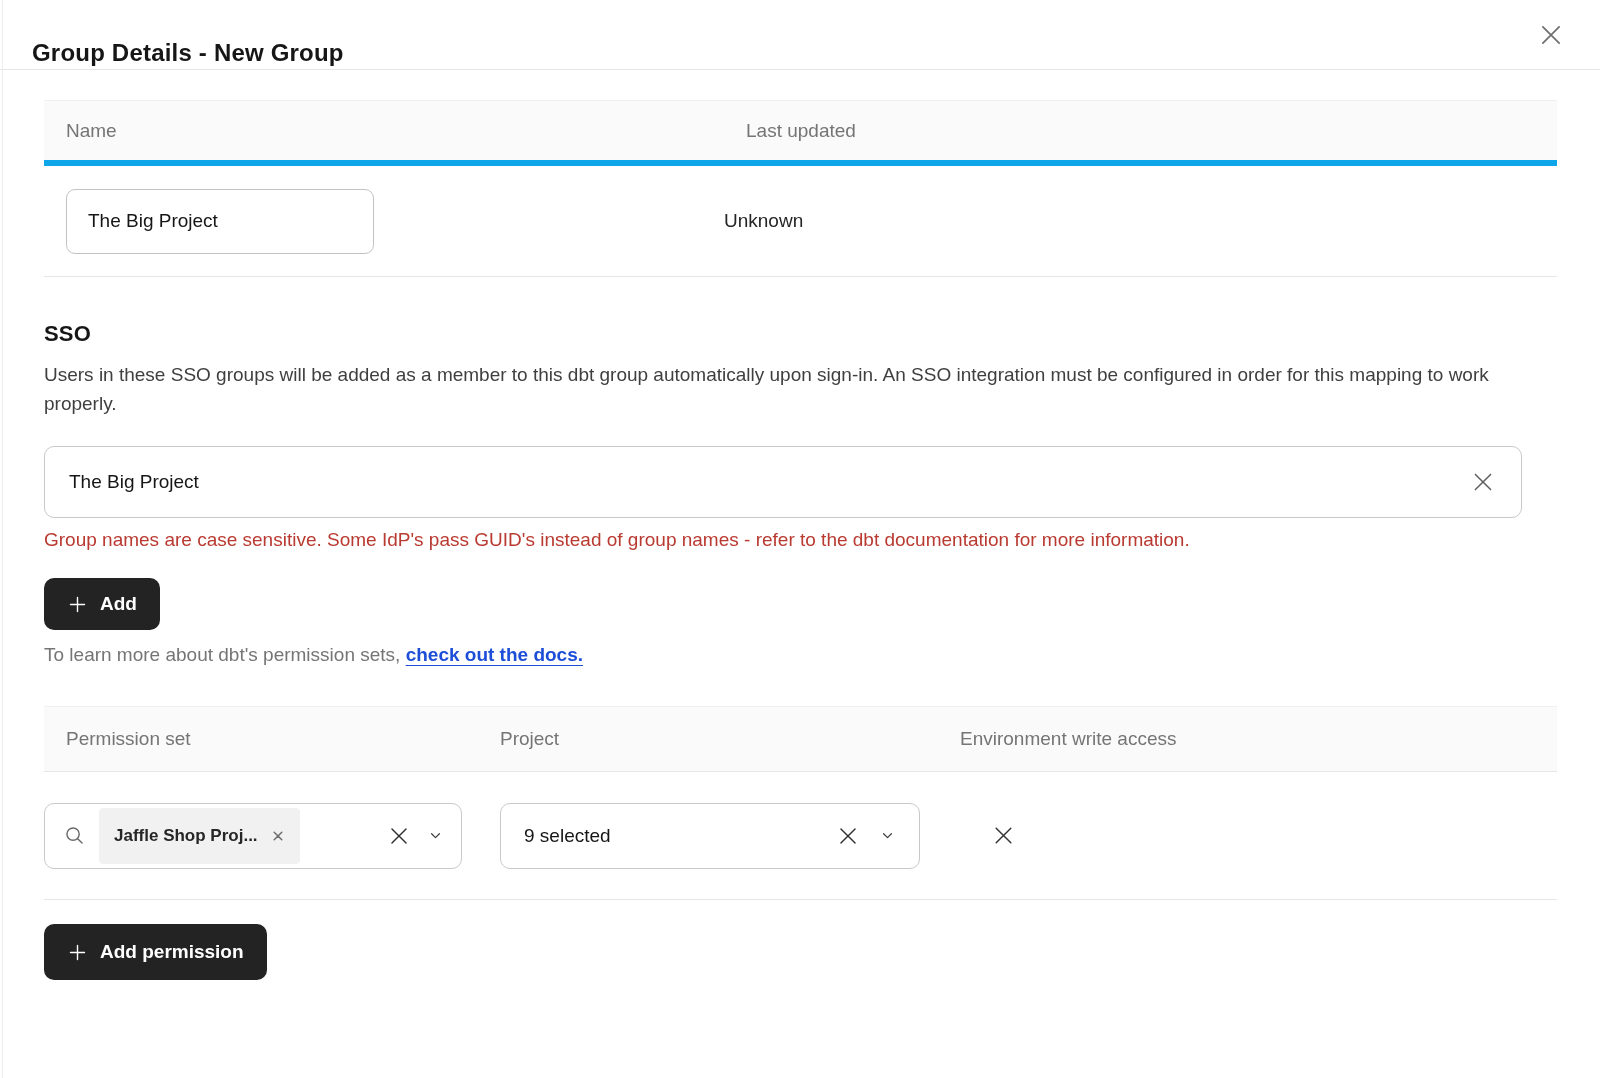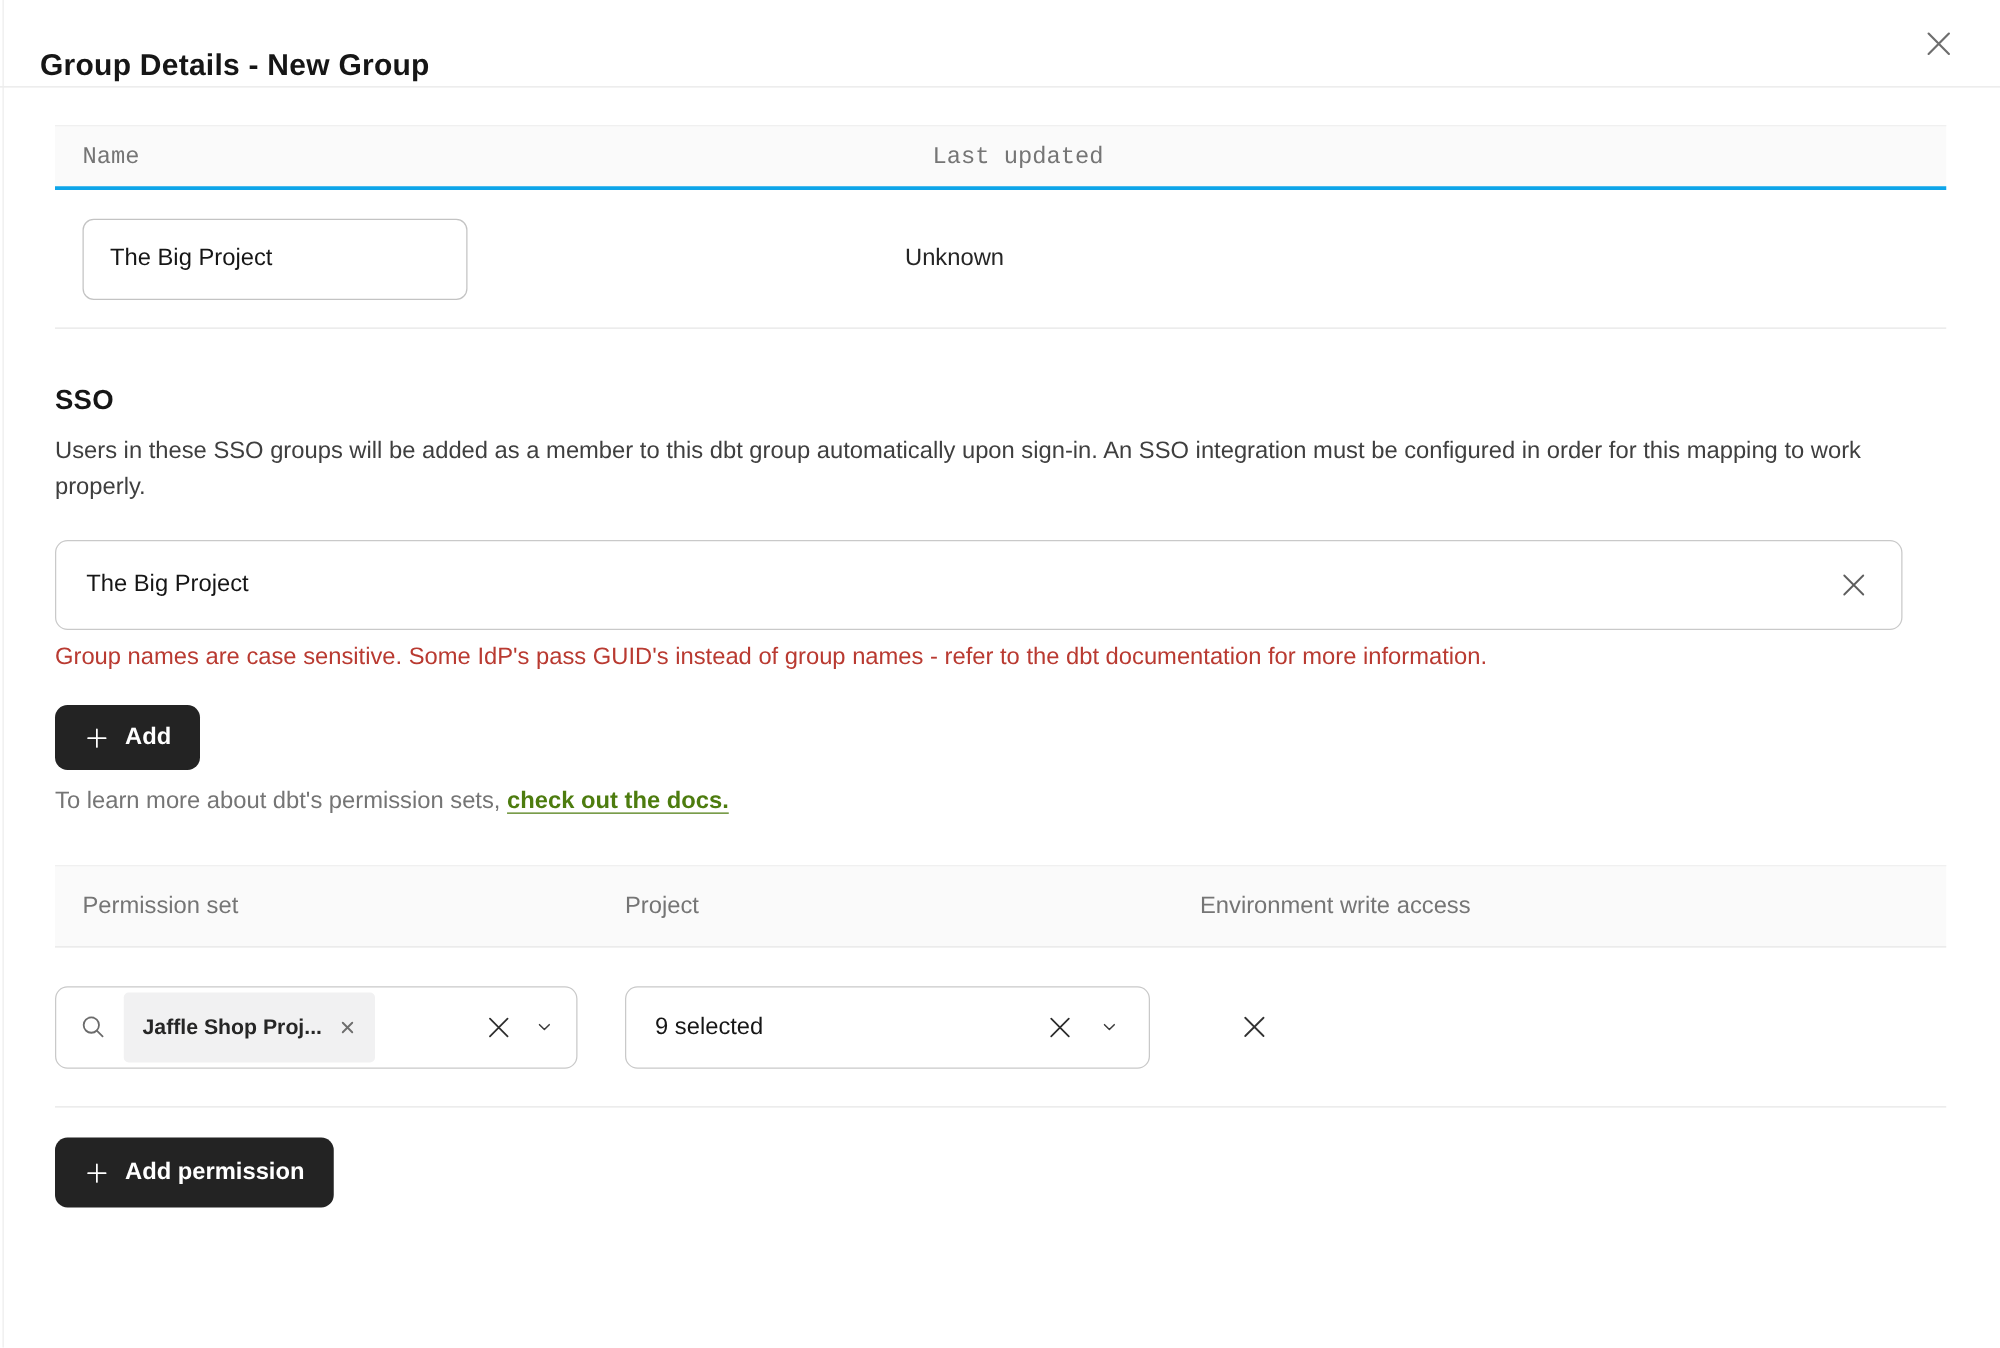--- a/index.html
+++ b/index.html
@@ -12,22 +12,22 @@
     padding:0 32px; border-bottom:1px solid #e7e7e7; }
   .modal-title { font-size:24px; font-weight:700; letter-spacing:.2px; color:#161616;margin-top:36px; }
   .close-btn { background:none; border:none; cursor:pointer; color:#6e6e6e; width:34px; height:34px;
     display:flex; align-items:center; justify-content:center; }
   .close-btn svg { width:30px; height:30px; }
 
   .content { padding:30px 44px 0 44px; }
   .tbl { width:1513px; }
 
   
-  .t1-head { display:grid; grid-template-columns:680px 1fr; align-items:center; height:52px;
-    background:var(--table_header_bg,#fafafa); border-top:1px solid #f0f0f0; border-bottom:3px solid #0ea5e9;font-family:Liberation Mono, monospace; }
+  .t1-head { display:grid; grid-template-columns:680px 1fr; align-items:center; height:66px;
+    background:var(--table_header_bg,#fafafa); border-top:1px solid #f0f0f0; border-bottom:6px solid #0ea5e9; }
   .t1-head .cell { padding-left:22px; font-size:19px; color:var(--muted_text,#757575); }
   .t1-row { display:grid; grid-template-columns:680px 1fr; align-items:center; height:111px;
     border-bottom:1px solid #e6e6e6; }
   .name-input { margin-left:22px; width:308px; height:65px; border:1px solid #c3c3c3; border-radius:9px;
     font-size:19px; font-weight:500; color:#161616; padding:0 21px; background:#fff; outline:none;
     font-family:inherit; }
   .ro-value { font-size:19px; color:#262626; }
 
   
   .section-h { font-size:22px; font-weight:700; color:#161616; letter-spacing:.2px; }
@@ -44,21 +44,21 @@
 
   
   .dark-btn { margin-top:27px; display:inline-flex; align-items:center; gap:12px; height:52px;
     background:var(--accent_dark,#232323); color:#fff; border:none; border-radius:10px; cursor:pointer;
     padding:0 23px; font-size:19px; font-weight:700; font-family:inherit; }
   .dark-btn svg { width:21px; height:21px; }
   .add-perm-btn { height:56px; margin-top:24px; }
 
   .access-h { margin-top:46px; }
   .docs-line { margin-top:14px; font-size:19px; color:var(--muted_text,#757575); }
-  .docs-link { color:#4d7c0f; font-weight:600; text-decoration:underline; text-underline-offset:4px; cursor:pointer; }
+  .docs-link { color:#1d4ed8; font-weight:600; text-decoration:underline; text-underline-offset:4px; cursor:pointer; }
 
   
   .t2 { margin-top:40px; }
   .t2-head { display:grid; grid-template-columns:456px 460px 445px 1fr; align-items:center; height:66px;
     background:var(--table_header_bg,#fafafa); border-top:1px solid #f0f0f0; border-bottom:1px solid #e6e6e6; }
   .t2-head .cell { font-size:19px; color:var(--muted_text,#757575); }
   .t2-head .cell:first-child { padding-left:22px; }
   .t2-row { display:grid; grid-template-columns:456px 460px 445px 1fr; align-items:center; height:128px;
     border-bottom:1px solid #e6e6e6; }
 

